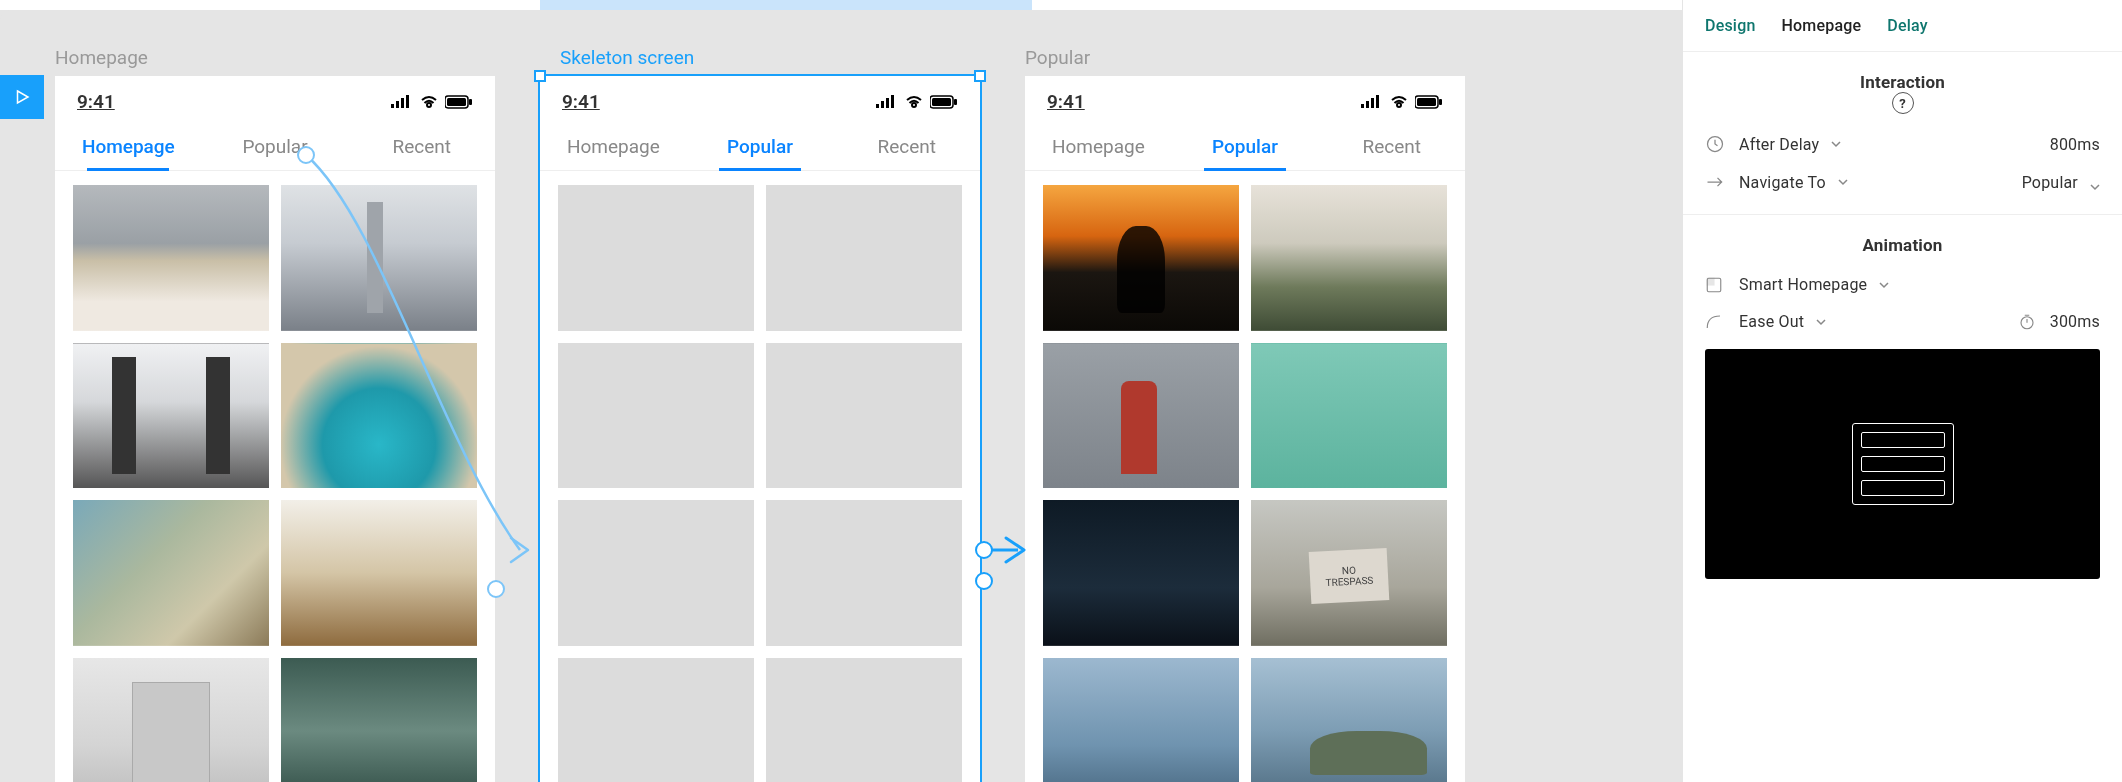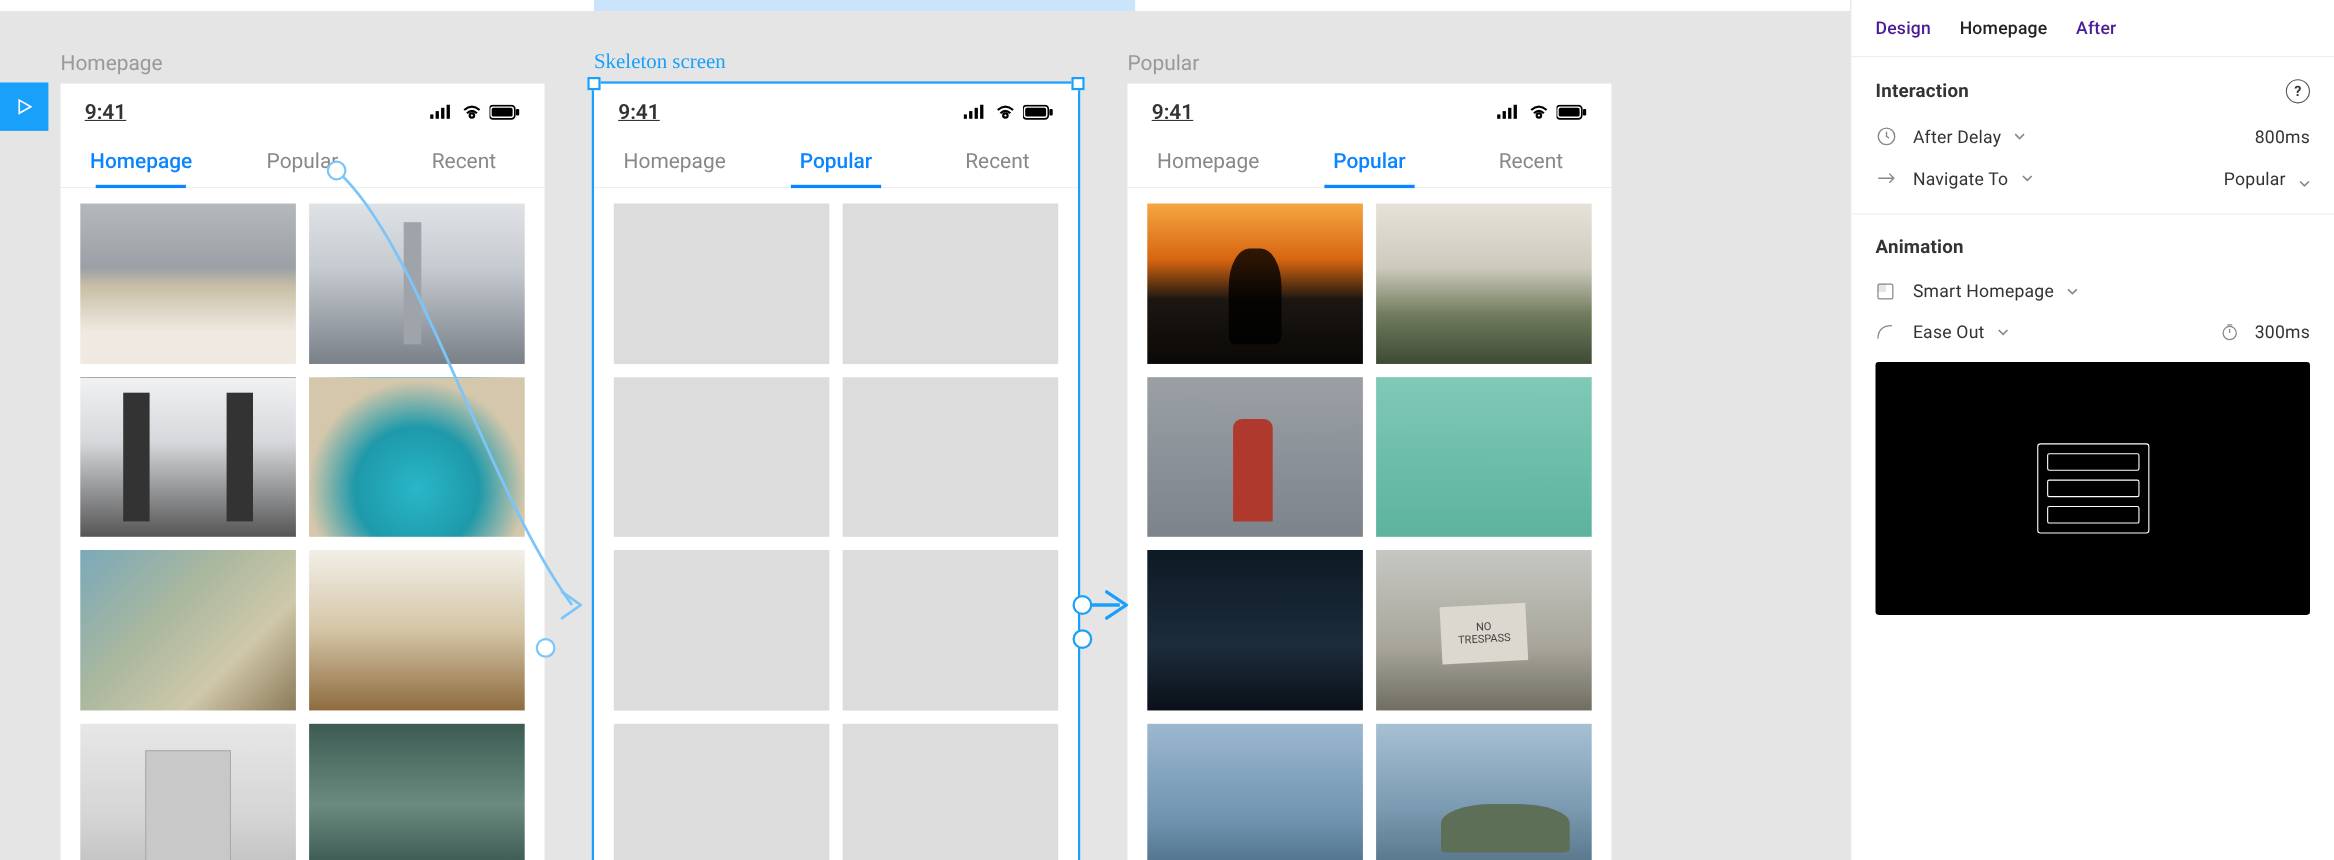--- a/index.html
+++ b/index.html
@@ -144,34 +144,35 @@
   flex-direction: column;
   font-size: 16px;
   letter-spacing: 0.2px;
 }
 .side-tabs {
   display: flex;
   gap: 26px;
   padding: 16px 22px;
   border-bottom: 1px solid #eee;
 }
-.side-tab { color: #4c1d95; font-weight: 500; }
+.side-tab { color: #0f766e; font-weight: 500; }
 .side-tab.active { color: #222; }
 
 .side-section {
   padding: 20px 22px 22px 22px;
   border-bottom: 1px solid #eee;
 }
 .side-head {
   display: flex;
   justify-content: space-between;
   align-items: center;
   font-weight: 700;
   font-size: 17px;
   margin-bottom: 20px;
+  flex-direction: column;
 }
 .help {
   width: 22px; height: 22px;
   border: 1.5px solid #555;
   border-radius: 50%;
   display:flex; align-items:center; justify-content:center;
   font-size: 13px;
 }
 .row {
   display: flex;
@@ -272,21 +273,21 @@
       <div class="cell img f1-2"></div>
       <div class="cell img f1-3"></div>
       <div class="cell img f1-4"></div>
       <div class="cell img f1-5"></div>
       <div class="cell img f1-6"></div>
       <div class="cell img f1-7"></div>
       <div class="cell img f1-8"></div>
     </div>
   </div>
 
-  <div class="frame-label selected" style="left:540px; top:36px;font-family:Liberation Serif, serif;">Skeleton screen</div>
+  <div class="frame-label selected" style="left:560px; top:36px;">Skeleton screen</div>
   <div class="frame selected" style="left:540px; top:66px; height:730px;">
     <div class="status-bar">
       <span class="status-time">9:41</span>
       <span class="status-icons">
         <svg width="22" height="14">
             <rect x="0" y="9" width="3" height="4" fill="#000"></rect>
             <rect x="5" y="6" width="3" height="7" fill="#000"></rect>
             <rect x="10" y="3" width="3" height="10" fill="#000"></rect>
             <rect x="15" y="0" width="3" height="13" fill="#000"></rect>
           </svg>
@@ -370,21 +371,21 @@
   </svg>
   <div class="noodle-handle" style="left:975px; top:531px;"></div>
   <div class="noodle-handle" style="left:975px; top:562px;"></div>
 
 </div>
 
 <div class="sidebar">
   <div class="side-tabs">
     <div class="side-tab">Design</div>
     <div class="side-tab active">Homepage</div>
-    <div class="side-tab">After</div>
+    <div class="side-tab">Delay</div>
   </div>
 
   <div class="side-section">
     <div class="side-head">
       <span>Interaction</span>
       <span class="help">?</span>
     </div>
     <div class="row">
       <span class="icon-slot">
         <svg width="20" height="20" viewBox="0 0 24 24" fill="none" stroke="#888" stroke-width="1.5">

